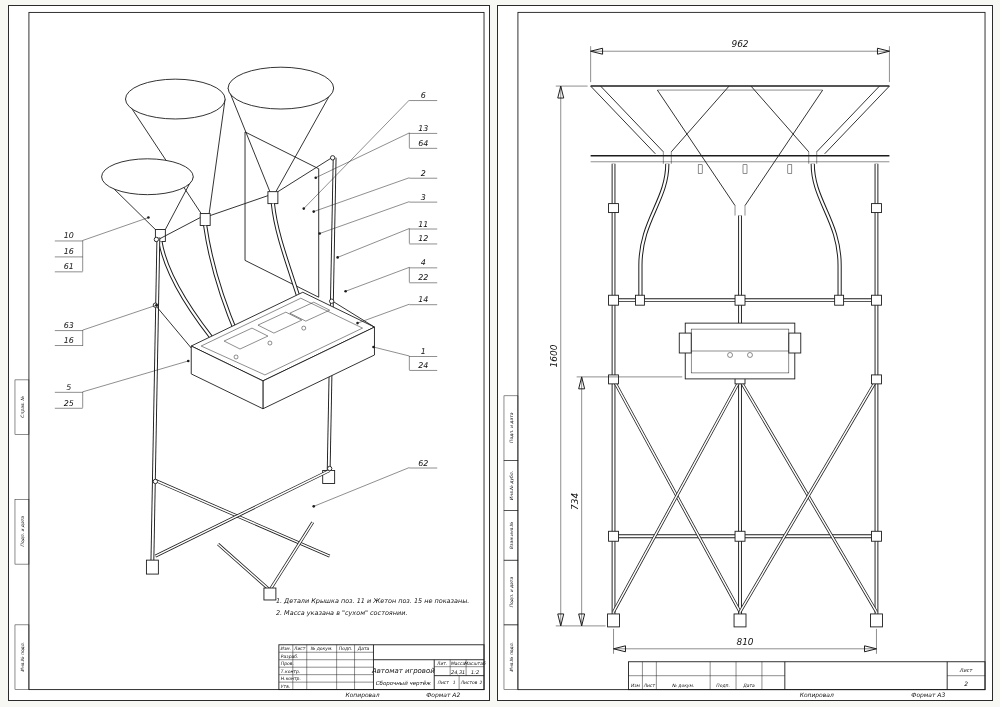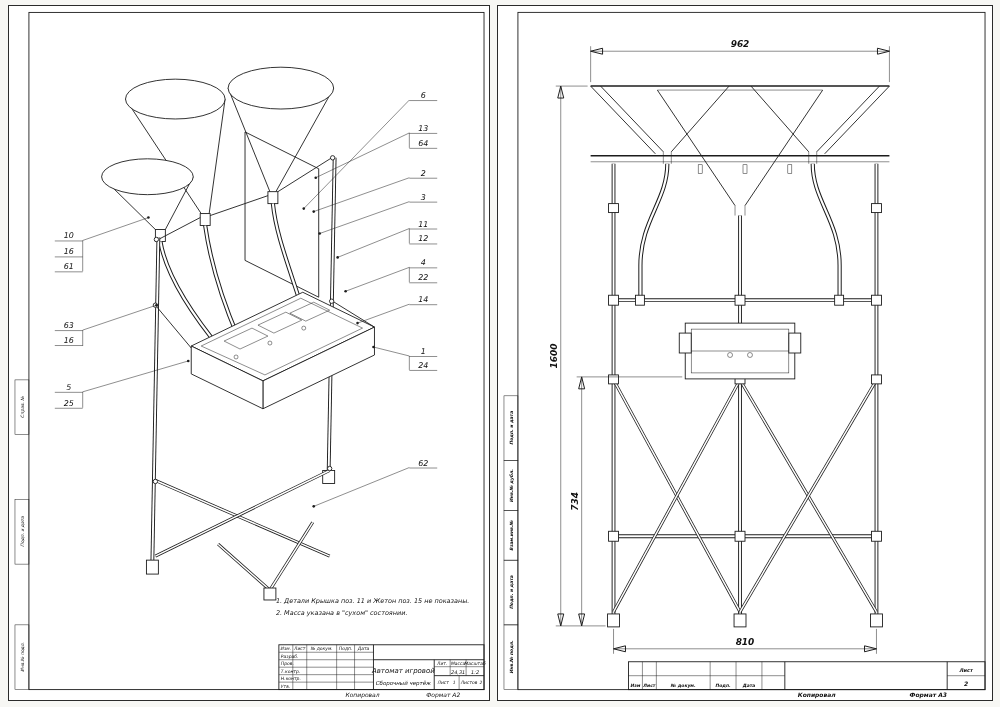--- a/index.html
+++ b/index.html
@@ -1,20 +1,20 @@
 <!DOCTYPE html>
 <html><head>
 <meta charset="utf-8">
 <style>
   html,body{margin:0;padding:0;background:#f2f2ef;}
   .page{position:relative;width:1000px;height:707px;background:#f7f7f4;overflow:hidden;
         font-family:"DejaVu Sans",sans-serif;}
   .sheet{position:absolute;background:#ffffff;border:1px solid #2b2b2b;box-sizing:border-box;}
   .sheet-left{left:8px;top:5px;width:482px;height:696px;}
-  .sheet-right{left:497px;top:5px;width:496px;height:696px;font-weight:bold;}
+  .sheet-right{left:497px;top:5px;width:496px;height:696px;}
   svg{display:block;}
   svg line,svg path,svg rect,svg ellipse,svg polygon,svg circle{stroke:#1c1c1c;fill:none;stroke-width:1;}
   .thin{stroke-width:0.5;}
   .med{stroke-width:0.9;}
   .thk{stroke-width:1.5;}
   .wfill{fill:#ffffff;}
   .dbl{stroke-width:3.8;}
   .dblw{stroke:#ffffff;stroke-width:1.9;}
   .dbl3{stroke-width:3;}
   .dblw3{stroke:#ffffff;stroke-width:1.5;}

